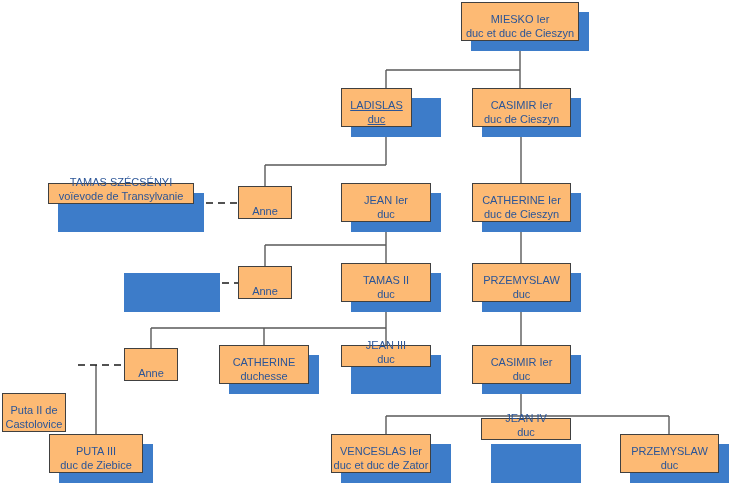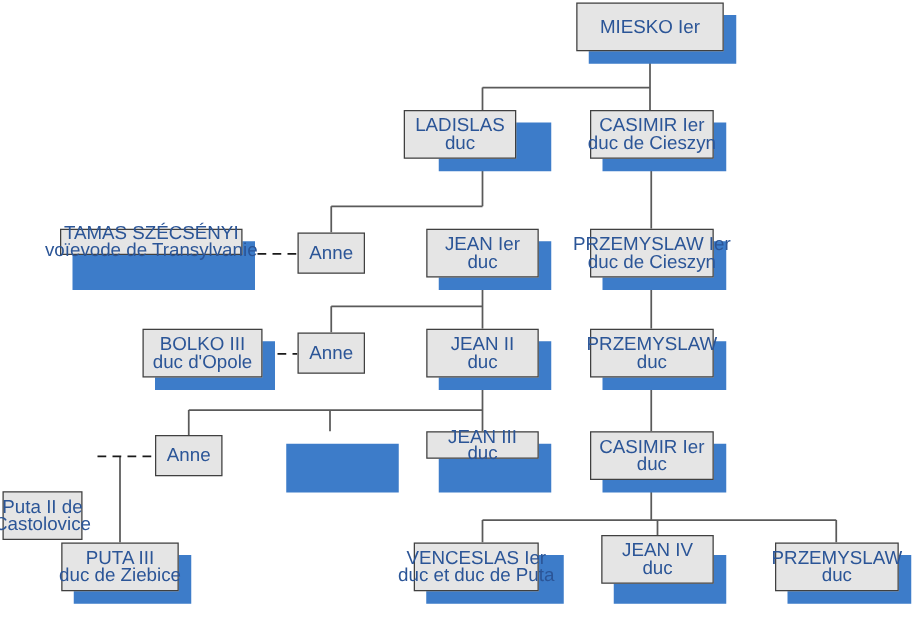--- a/index.html
+++ b/index.html
@@ -23,30 +23,30 @@
     position: absolute;
     left: 0;
     top: 0;
     width: 735px;
     height: 494px;
     pointer-events: none;
   }
   .node {
     position: absolute;
     box-sizing: border-box;
-    background: #e5e5e5;
+    background: #fdba74;
     border: 1.4px solid #404040;
     color: #2b5597;
-    font-size: 15px;
+    font-size: 11px;
     line-height: 13.5px;
     text-align: center;
     display: flex;
     flex-direction: column;
     align-items: center;
-    justify-content: center;
+    justify-content: flex-end;
     z-index: 3;
     white-space: nowrap;
   }
   .node .l1 { display: block; }
   .node .l2 { display: block; }
   .shadow {
     position: absolute;
     background: #3d7cc9;
     z-index: 1;
   }
@@ -93,83 +93,84 @@
     <div class="shadow" style="left: 482px; top: 273px; width: 99px; height: 39px;"></div>
     <div class="shadow" style="left: 229px; top: 355px; width: 90px; height: 39px;"></div>
     <div class="shadow" style="left: 351px; top: 355px; width: 90px; height: 39px;"></div>
     <div class="shadow" style="left: 482px; top: 355px; width: 99px; height: 39px;"></div>
     <div class="shadow" style="left: 59px; top: 444px; width: 94px; height: 39px;"></div>
     <div class="shadow" style="left: 341px; top: 444px; width: 110px; height: 39px;"></div>
     <div class="shadow" style="left: 491px; top: 444px; width: 90px; height: 39px;"></div>
     <div class="shadow" style="left: 630px; top: 444px; width: 99px; height: 39px;"></div>
     <div class="node" style="left: 461px; top: 2px; width: 118px; height: 39px;">
       <span class="l1">MIESKO Ier</span>
+      <span class="l2">duc et duc de Cieszyn</span>
     </div>
-    <div class="node" style="left: 323px; top: 88px; width: 90px; height: 39px;">
+    <div class="node" style="left: 341px; top: 88px; width: 71px; height: 39px; text-decoration: underline;">
       <span class="l1">LADISLAS</span>
       <span class="l2">duc</span>
     </div>
     <div class="node" style="left: 472px; top: 88px; width: 99px; height: 39px;">
       <span class="l1">CASIMIR Ier</span>
       <span class="l2">duc de Cieszyn</span>
     </div>
     <div class="node" style="left: 48px; top: 183px; width: 146px; height: 21px;">
       <span class="l1">TAMAS SZÉCSÉNYI</span>
       <span class="l2">voïevode de Transylvanie</span>
     </div>
     <div class="node" style="left: 238px; top: 186px; width: 54px; height: 33px;">
       <span class="l1">Anne</span>
     </div>
     <div class="node" style="left: 341px; top: 183px; width: 90px; height: 39px;">
       <span class="l1">JEAN Ier</span>
       <span class="l2">duc</span>
     </div>
     <div class="node" style="left: 472px; top: 183px; width: 99px; height: 39px;">
-      <span class="l1">PRZEMYSLAW Ier</span>
+      <span class="l1">CATHERINE Ier</span>
       <span class="l2">duc de Cieszyn</span>
-    </div>
-    <div class="node" style="left: 114px; top: 263px; width: 96px; height: 39px;">
-      <span class="l1">BOLKO III</span>
-      <span class="l2">duc d'Opole</span>
     </div>
     <div class="node" style="left: 238px; top: 266px; width: 54px; height: 33px;">
       <span class="l1">Anne</span>
     </div>
     <div class="node" style="left: 341px; top: 263px; width: 90px; height: 39px;">
-      <span class="l1">JEAN II</span>
+      <span class="l1">TAMAS II</span>
       <span class="l2">duc</span>
     </div>
     <div class="node" style="left: 472px; top: 263px; width: 99px; height: 39px;">
       <span class="l1">PRZEMYSLAW</span>
       <span class="l2">duc</span>
     </div>
     <div class="node" style="left: 2px; top: 345px; width: 64px; height: 39px; margin-top: 48px;">
       <span class="l1">Puta II de</span>
       <span class="l2">Castolovice</span>
     </div>
     <div class="node" style="left: 124px; top: 348px; width: 54px; height: 33px;">
       <span class="l1">Anne</span>
+    </div>
+    <div class="node" style="left: 219px; top: 345px; width: 90px; height: 39px;">
+      <span class="l1">CATHERINE</span>
+      <span class="l2">duchesse</span>
     </div>
     <div class="node" style="left: 341px; top: 345px; width: 90px; height: 22px;">
       <span class="l1">JEAN III</span>
       <span class="l2">duc</span>
     </div>
     <div class="node" style="left: 472px; top: 345px; width: 99px; height: 39px;">
       <span class="l1">CASIMIR Ier</span>
       <span class="l2">duc</span>
     </div>
     <div class="node" style="left: 49px; top: 434px; width: 94px; height: 39px;">
       <span class="l1">PUTA III</span>
       <span class="l2">duc de Ziebice</span>
     </div>
     <div class="node" style="left: 331px; top: 434px; width: 100px; height: 39px;">
       <span class="l1">VENCESLAS Ier</span>
-      <span class="l2">duc et duc de Puta</span>
+      <span class="l2">duc et duc de Zator</span>
     </div>
-    <div class="node" style="left: 481px; top: 428px; width: 90px; height: 39px;">
+    <div class="node" style="left: 481px; top: 418px; width: 90px; height: 22px;">
       <span class="l1">JEAN IV</span>
       <span class="l2">duc</span>
     </div>
     <div class="node" style="left: 620px; top: 434px; width: 99px; height: 39px;">
       <span class="l1">PRZEMYSLAW</span>
       <span class="l2">duc</span>
     </div>
   </div>
 
 </body></html>

